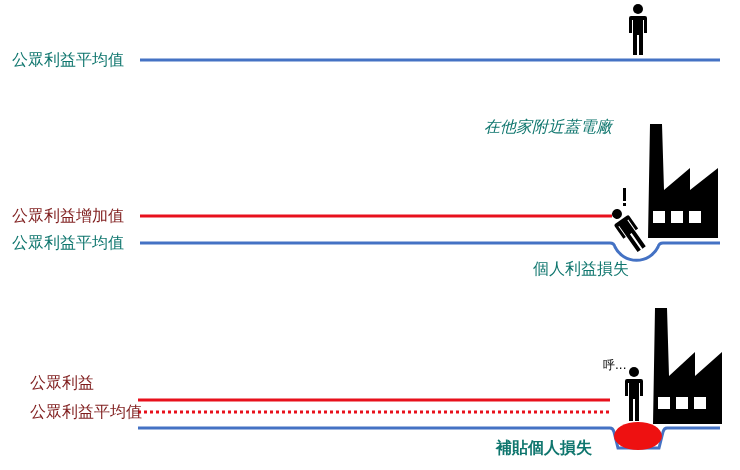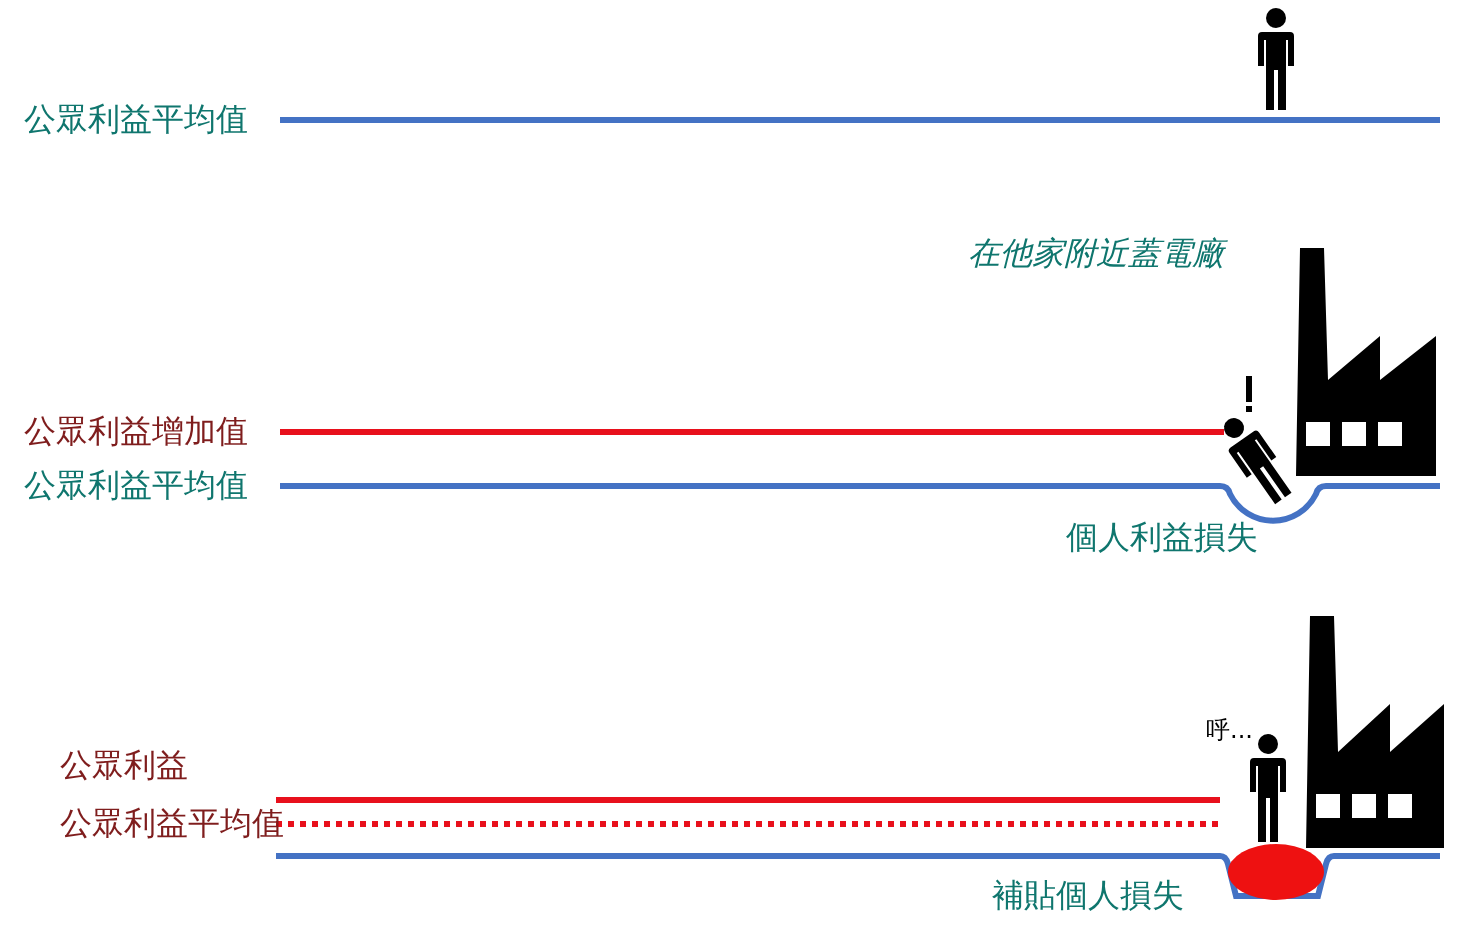--- a/index.html
+++ b/index.html
@@ -56,13 +56,13 @@
 <div class="lbl" style="left:12px; top:51px;">公眾利益平均值</div>
 
 <div class="lbl" style="left:484px; top:118px;font-style:italic;">在他家附近蓋電廠</div>
 <div class="lbl red" style="left:12px; top:207px;">公眾利益增加值</div>
 <div class="lbl" style="left:12px; top:234px;">公眾利益平均值</div>
 <div class="lbl" style="left:497px; top:260px;margin-left:36px;">個人利益損失</div>
 
 <div class="lbl red" style="left:30px; top:374px;">公眾利益</div>
 <div class="lbl red" style="left:30px; top:403px;">公眾利益平均值</div>
 <div class="lbl" style="left:603px; top:356px; font-size:12px; color:#000;">呼...</div>
-<div class="lbl" style="left:496px; top:439px;">補貼個人損失</div>
+<div class="lbl" style="left:496px; top:439px;font-weight:bold;">補貼個人損失</div>
 
 </body></html>

